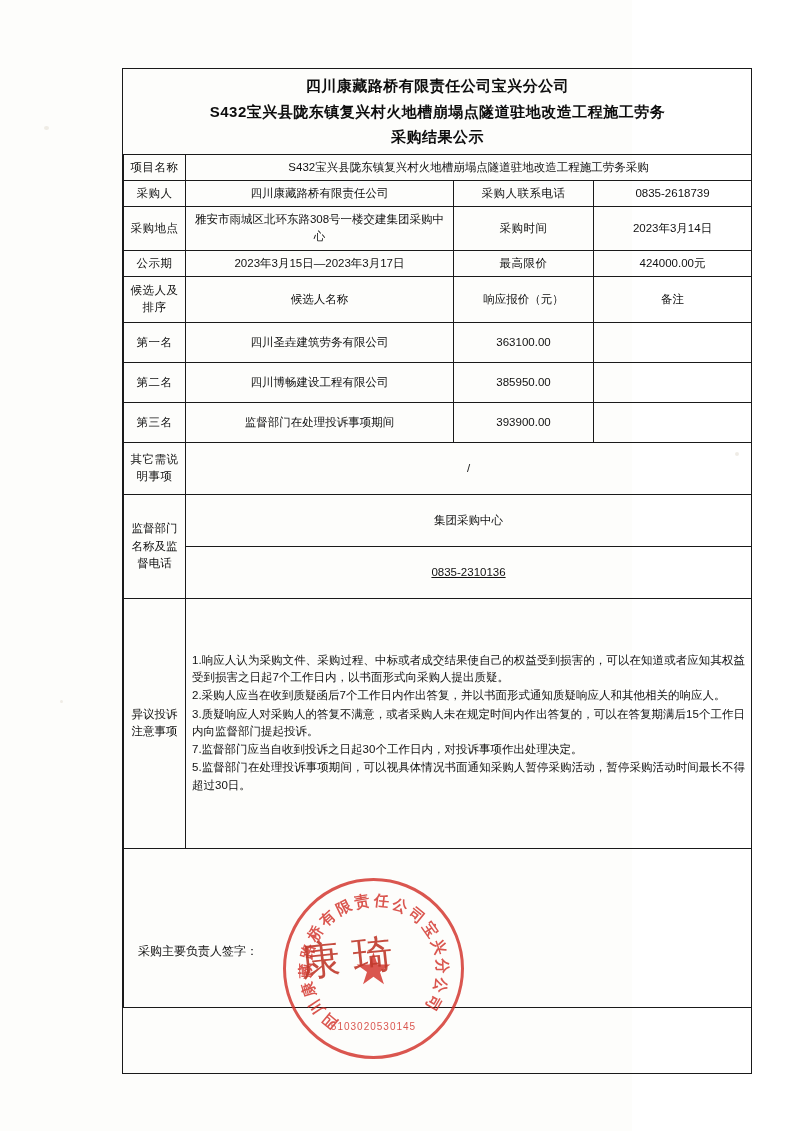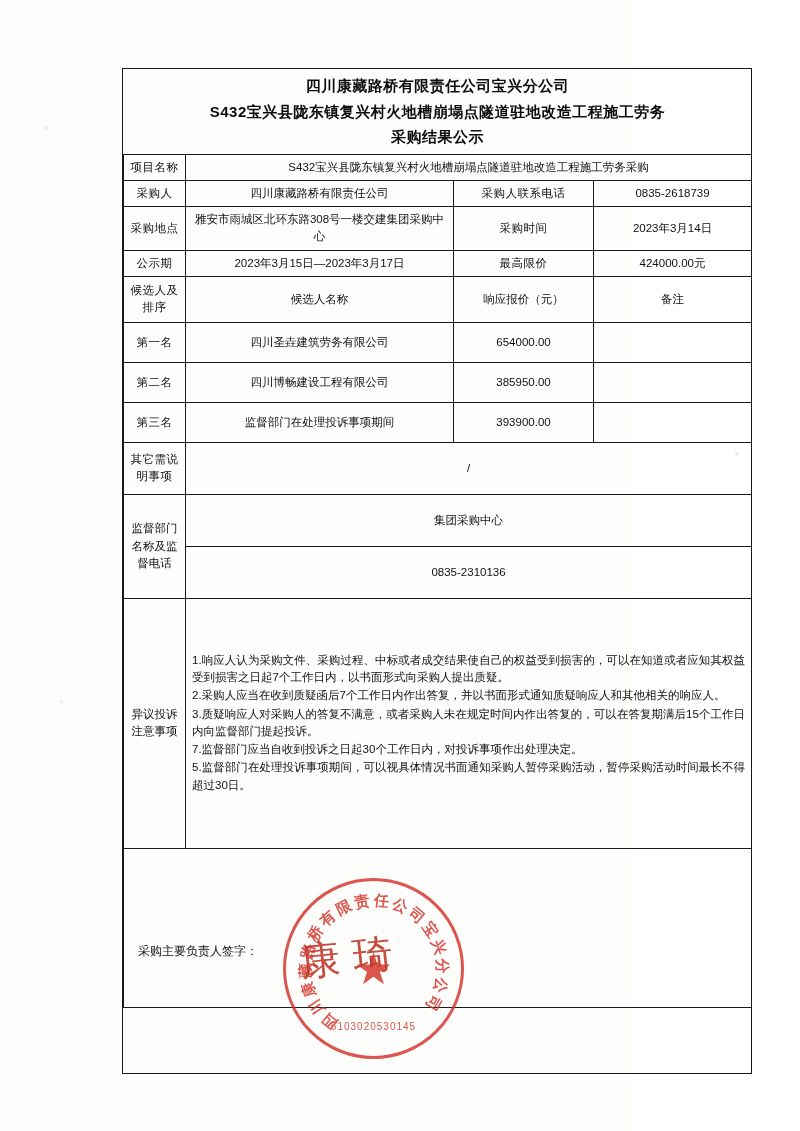--- a/index.html
+++ b/index.html
@@ -224,21 +224,21 @@
         <tr style="height:46px;margin-left:8px;">
           <td class="lbl">候选人及排序</td>
           <td>候选人名称</td>
           <td>响应报价（元）</td>
           <td>备注</td>
         </tr>
 
         <tr style="height:40px;">
           <td class="lbl">第一名</td>
           <td>四川圣垚建筑劳务有限公司</td>
-          <td>654000.00</td>
+          <td>363100.00</td>
           <td></td>
         </tr>
         <tr style="height:40px;">
           <td class="lbl">第二名</td>
           <td>四川博畅建设工程有限公司</td>
           <td>385950.00</td>
           <td></td>
         </tr>
         <tr style="height:40px;">
           <td class="lbl">第三名</td>
@@ -249,21 +249,21 @@
 
         <tr style="height:52px;">
           <td class="lbl">其它需说明事项</td>
           <td colspan="3">/</td>
         </tr>
 
         <tr style="height:52px;">
           <td rowspan="2" class="vlabel">监督部门名称及监督电话</td>
           <td colspan="3">集团采购中心</td>
         </tr>
-        <tr style="height:52px;">
+        <tr style="height:52px;text-decoration:underline;">
           <td colspan="3">0835-2310136</td>
         </tr>
 
         <tr style="height:250px;">
           <td class="vlabel">异议投诉注意事项</td>
           <td colspan="3" class="notice-cell">
             <p>1.响应人认为采购文件、采购过程、中标或者成交结果使自己的权益受到损害的，可以在知道或者应知其权益受到损害之日起7个工作日内，以书面形式向采购人提出质疑。</p>
             <p>2.采购人应当在收到质疑函后7个工作日内作出答复，并以书面形式通知质疑响应人和其他相关的响应人。</p>
             <p>3.质疑响应人对采购人的答复不满意，或者采购人未在规定时间内作出答复的，可以在答复期满后15个工作日内向监督部门提起投诉。</p>
             <p>7.监督部门应当自收到投诉之日起30个工作日内，对投诉事项作出处理决定。</p>

